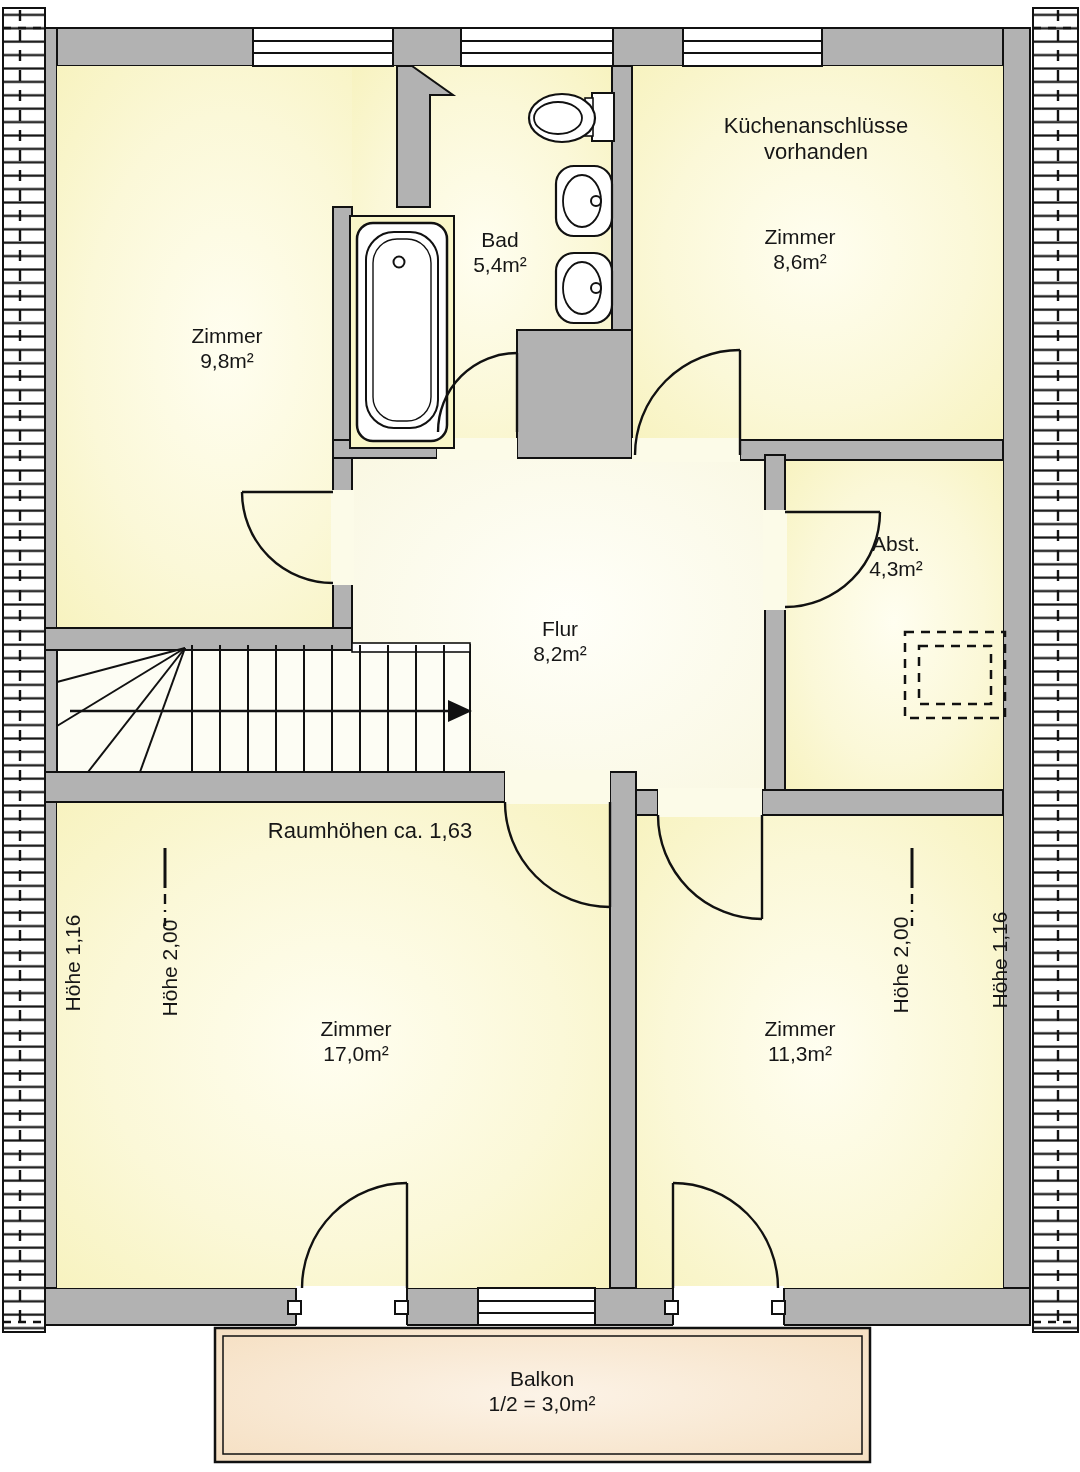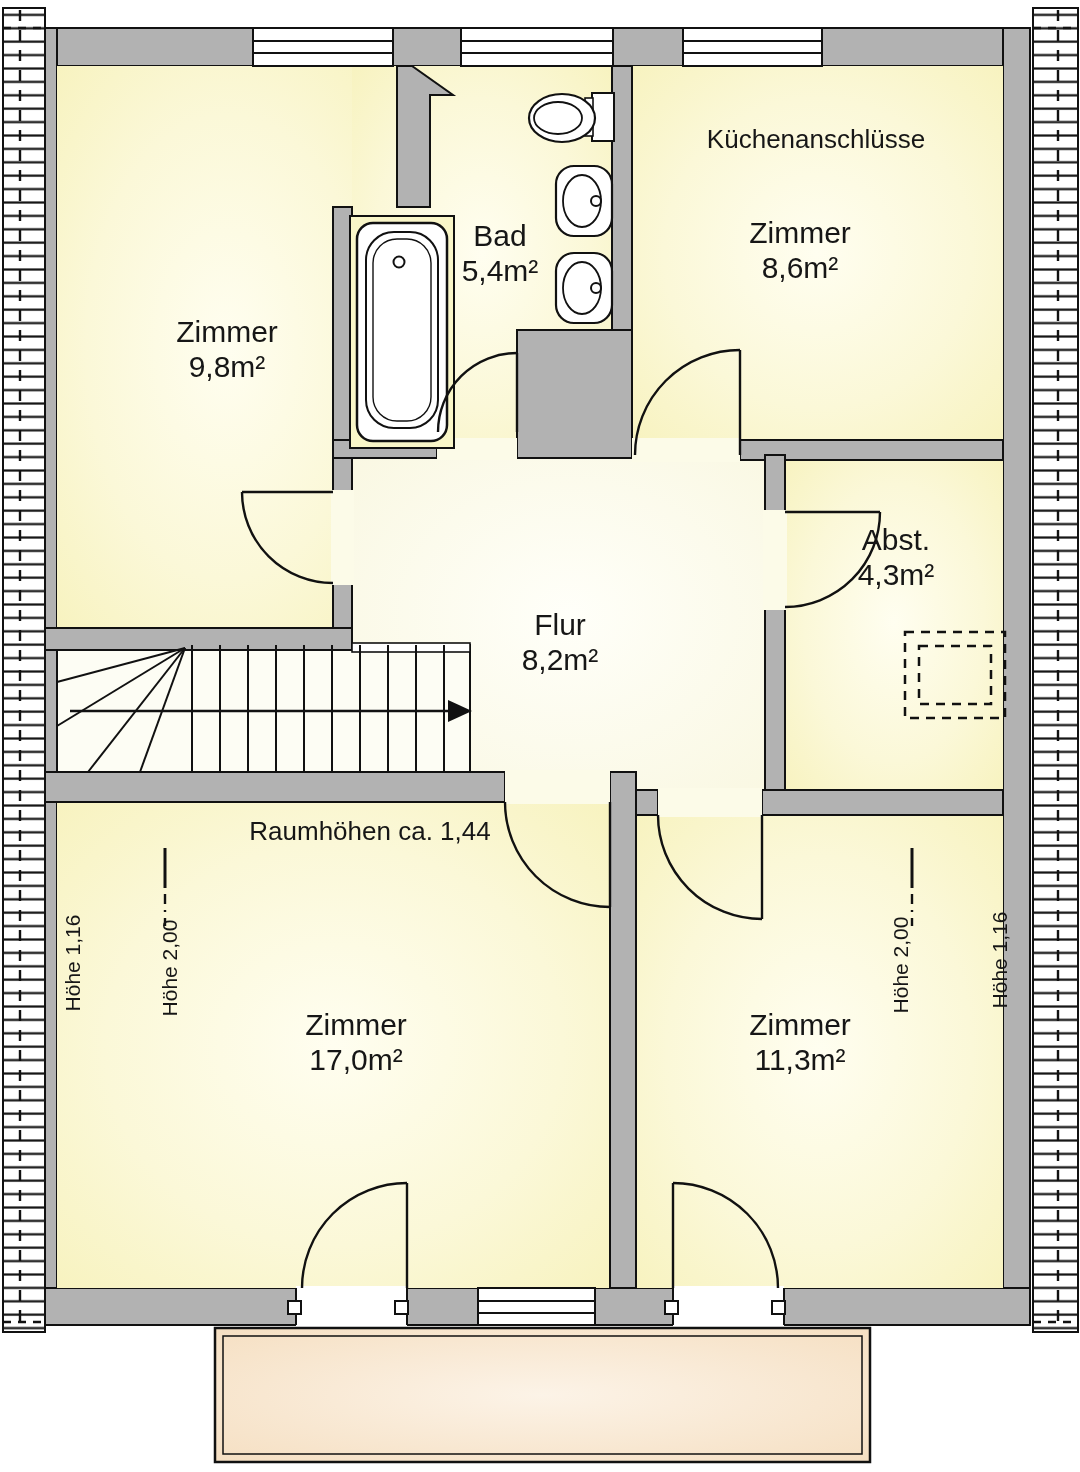--- a/index.html
+++ b/index.html
@@ -1,22 +1,22 @@
 <!DOCTYPE html>
 <html><head>
 <meta charset="utf-8">
 <style>
   html,body{margin:0;padding:0;background:#ffffff;}
   #canvas{position:relative;width:1080px;height:1472px;background:#ffffff;overflow:hidden;}
   #plan-svg{position:absolute;left:0;top:0;}
   .lbl{position:absolute;font-family:"Liberation Sans",sans-serif;color:#161616;
        text-align:center;transform:translate(-50%,-50%);white-space:nowrap;line-height:1.18;}
   .lbl span{display:block;}
-  .s30{font-size:30px;}
-  .s26{font-size:26px;}
+  .s30{font-size:21px;}
+  .s26{font-size:22px;}
   .s21{font-size:21px;}
   .rot{transform:translate(-50%,-50%) rotate(-90deg);}
 </style>
 </head>
 <body>
 
 <div id="canvas">
 
 <svg id="plan-svg" width="1080" height="1472" viewBox="0 0 1080 1472">
   <defs>
@@ -246,35 +246,40 @@
   <div class="lbl s30" style="left:500px;top:253px">
     <span>Bad</span>
       <span>5,4m²</span>
   </div>
   <div class="lbl s30" style="left:800px;top:250px">
     <span>Zimmer</span>
       <span>8,6m²</span>
   </div>
   <div class="lbl s26" style="left:816px;top:139px">
     <span>Küchenanschlüsse</span>
+      <span>vorhanden</span>
   </div>
   <div class="lbl s30" style="left:560px;top:642px">
     <span>Flur</span>
       <span>8,2m²</span>
   </div>
   <div class="lbl s30" style="left:896px;top:557px">
     <span>Abst.</span>
       <span>4,3m²</span>
   </div>
-  <div class="lbl s26" style="left:370px;top:831px">Raumhöhen ca. 1,44</div>
+  <div class="lbl s26" style="left:370px;top:831px">Raumhöhen ca. 1,63</div>
   <div class="lbl s30" style="left:356px;top:1042px">
     <span>Zimmer</span>
       <span>17,0m²</span>
   </div>
   <div class="lbl s30" style="left:800px;top:1042px">
     <span>Zimmer</span>
       <span>11,3m²</span>
+  </div>
+  <div class="lbl s30" style="left:542px;top:1392px">
+    <span>Balkon</span>
+      <span>1/2 = 3,0m²</span>
   </div>
   <div class="lbl s21 rot" style="left:73px;top:963px">Höhe 1,16</div>
   <div class="lbl s21 rot" style="left:170px;top:968px">Höhe 2,00</div>
   <div class="lbl s21 rot" style="left:901px;top:965px">Höhe 2,00</div>
   <div class="lbl s21 rot" style="left:1000px;top:960px">Höhe 1,16</div>
 </div>
 
 </body></html>

